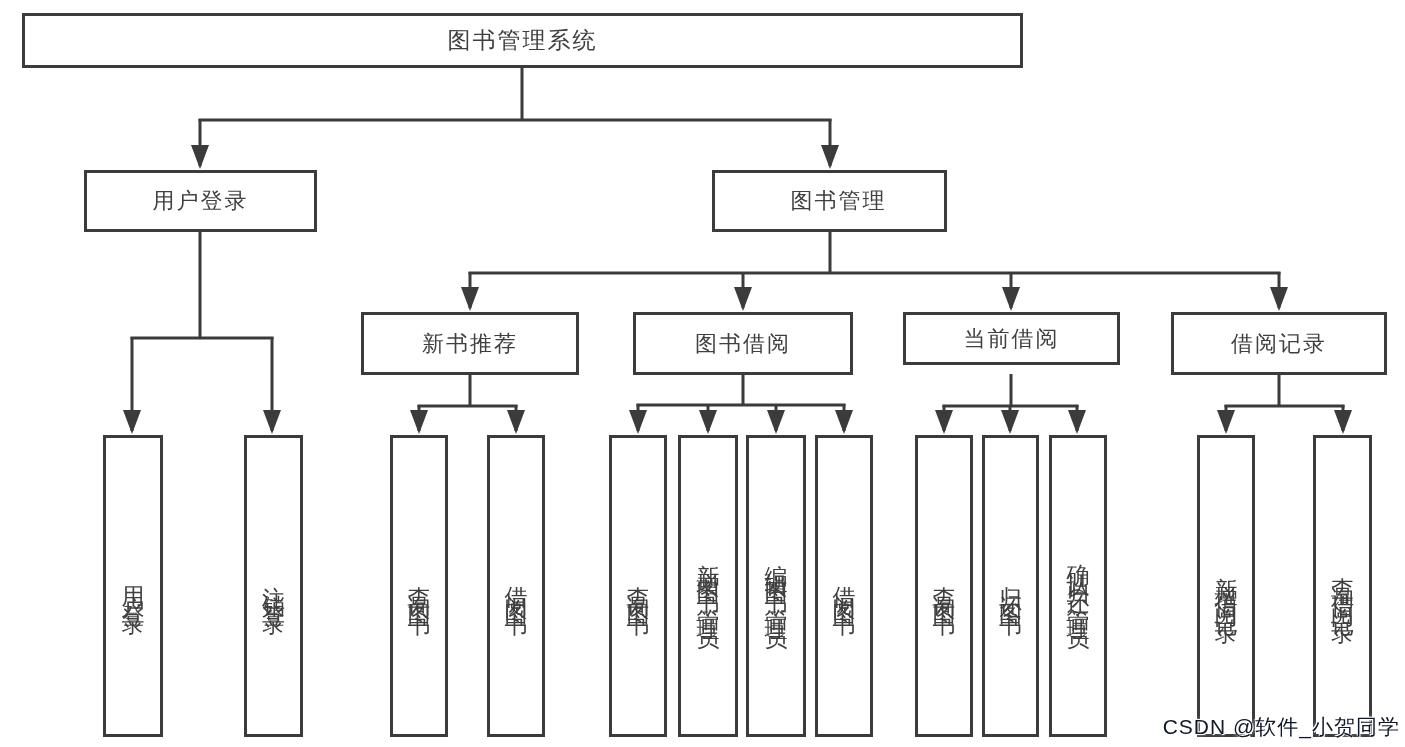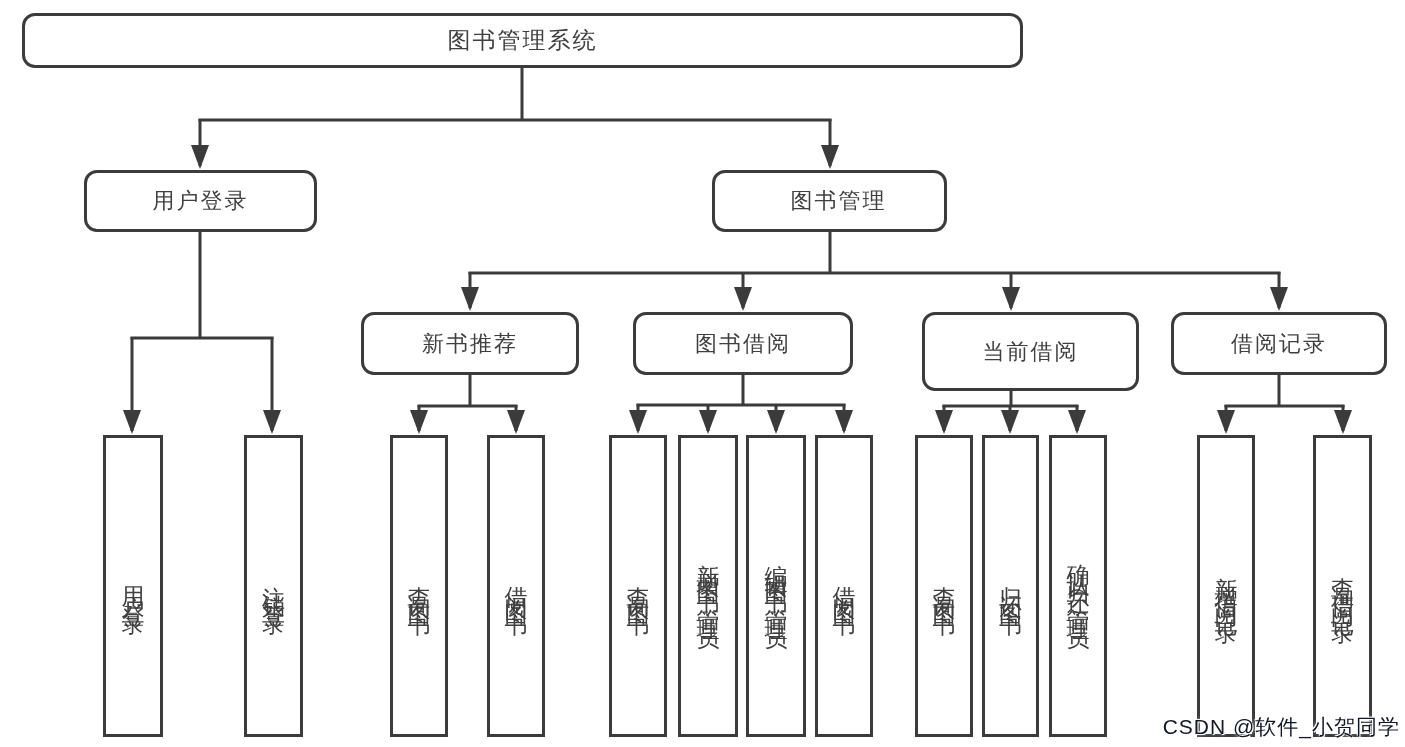--- a/index.html
+++ b/index.html
@@ -27,21 +27,20 @@
     border: 3px solid #3b3b3b;
     display: flex;
     align-items: center;
     justify-content: center;
     color: #3f3f3f;
   }
   .h-node {
     font-size: 22px;
     letter-spacing: 2px;
     white-space: nowrap;
-    border-radius: 13px;
   }
   .root-node {
     font-size: 23px;
   }
   .v-node {
     font-size: 23px;
   }
   .vtext {
     writing-mode: vertical-rl;
     text-orientation: mixed;
@@ -118,21 +117,21 @@
   <div class="node h-node" style="left:712px; top:170px; width:235px; height:62px;padding-left:18px;">
     <span>图书管理</span>
   </div>
 
   <div class="node h-node" style="left:633px; top:312px; width:220px; height:63px;">
     <span>图书借阅</span>
   </div>
   <div class="node h-node" style="left:361px; top:312px; width:218px; height:63px;">
     <span>新书推荐</span>
   </div>
-  <div class="node h-node" style="left:922px; top:312px; width:217px; height:79px;">
+  <div class="node h-node" style="left:903px; top:312px; width:217px; height:53px;">
     <span>当前借阅</span>
   </div>
   <div class="node h-node" style="left:1171px; top:312px; width:216px; height:63px;">
     <span>借阅记录</span>
   </div>
 
   <div class="node v-node" style="left:103px; top:435px; width:60px; height:302px;">
     <span class="vtext">用户登录</span>
   </div>
   <div class="node v-node" style="left:244px; top:435px; width:59px; height:302px;">

